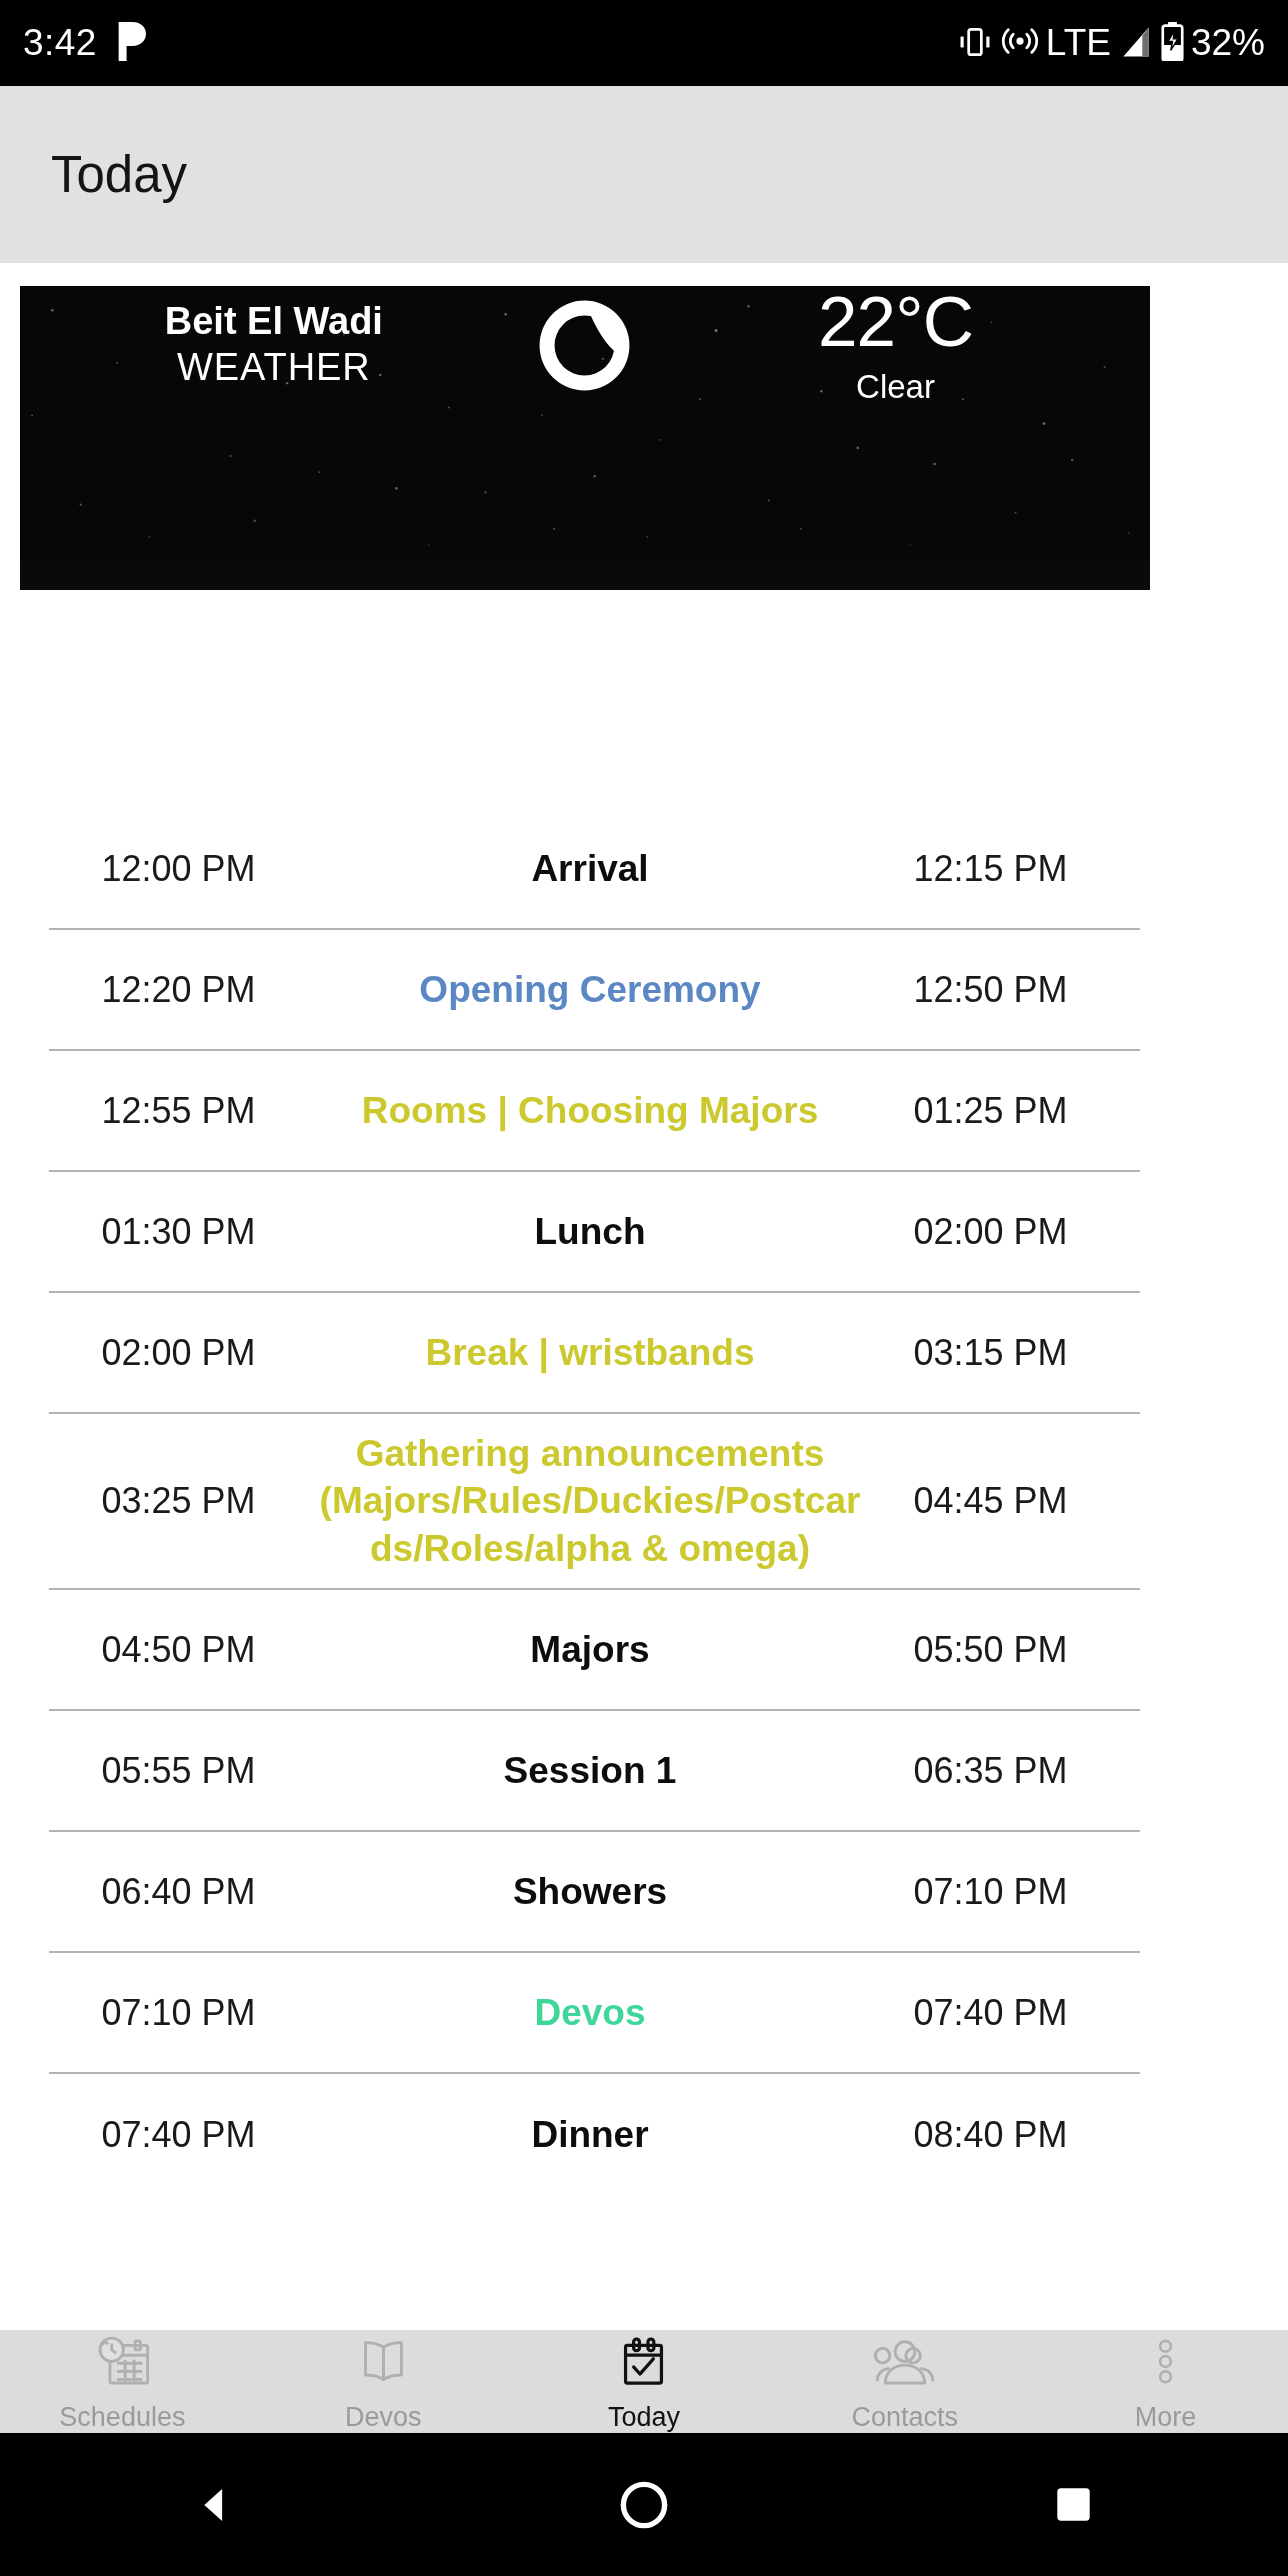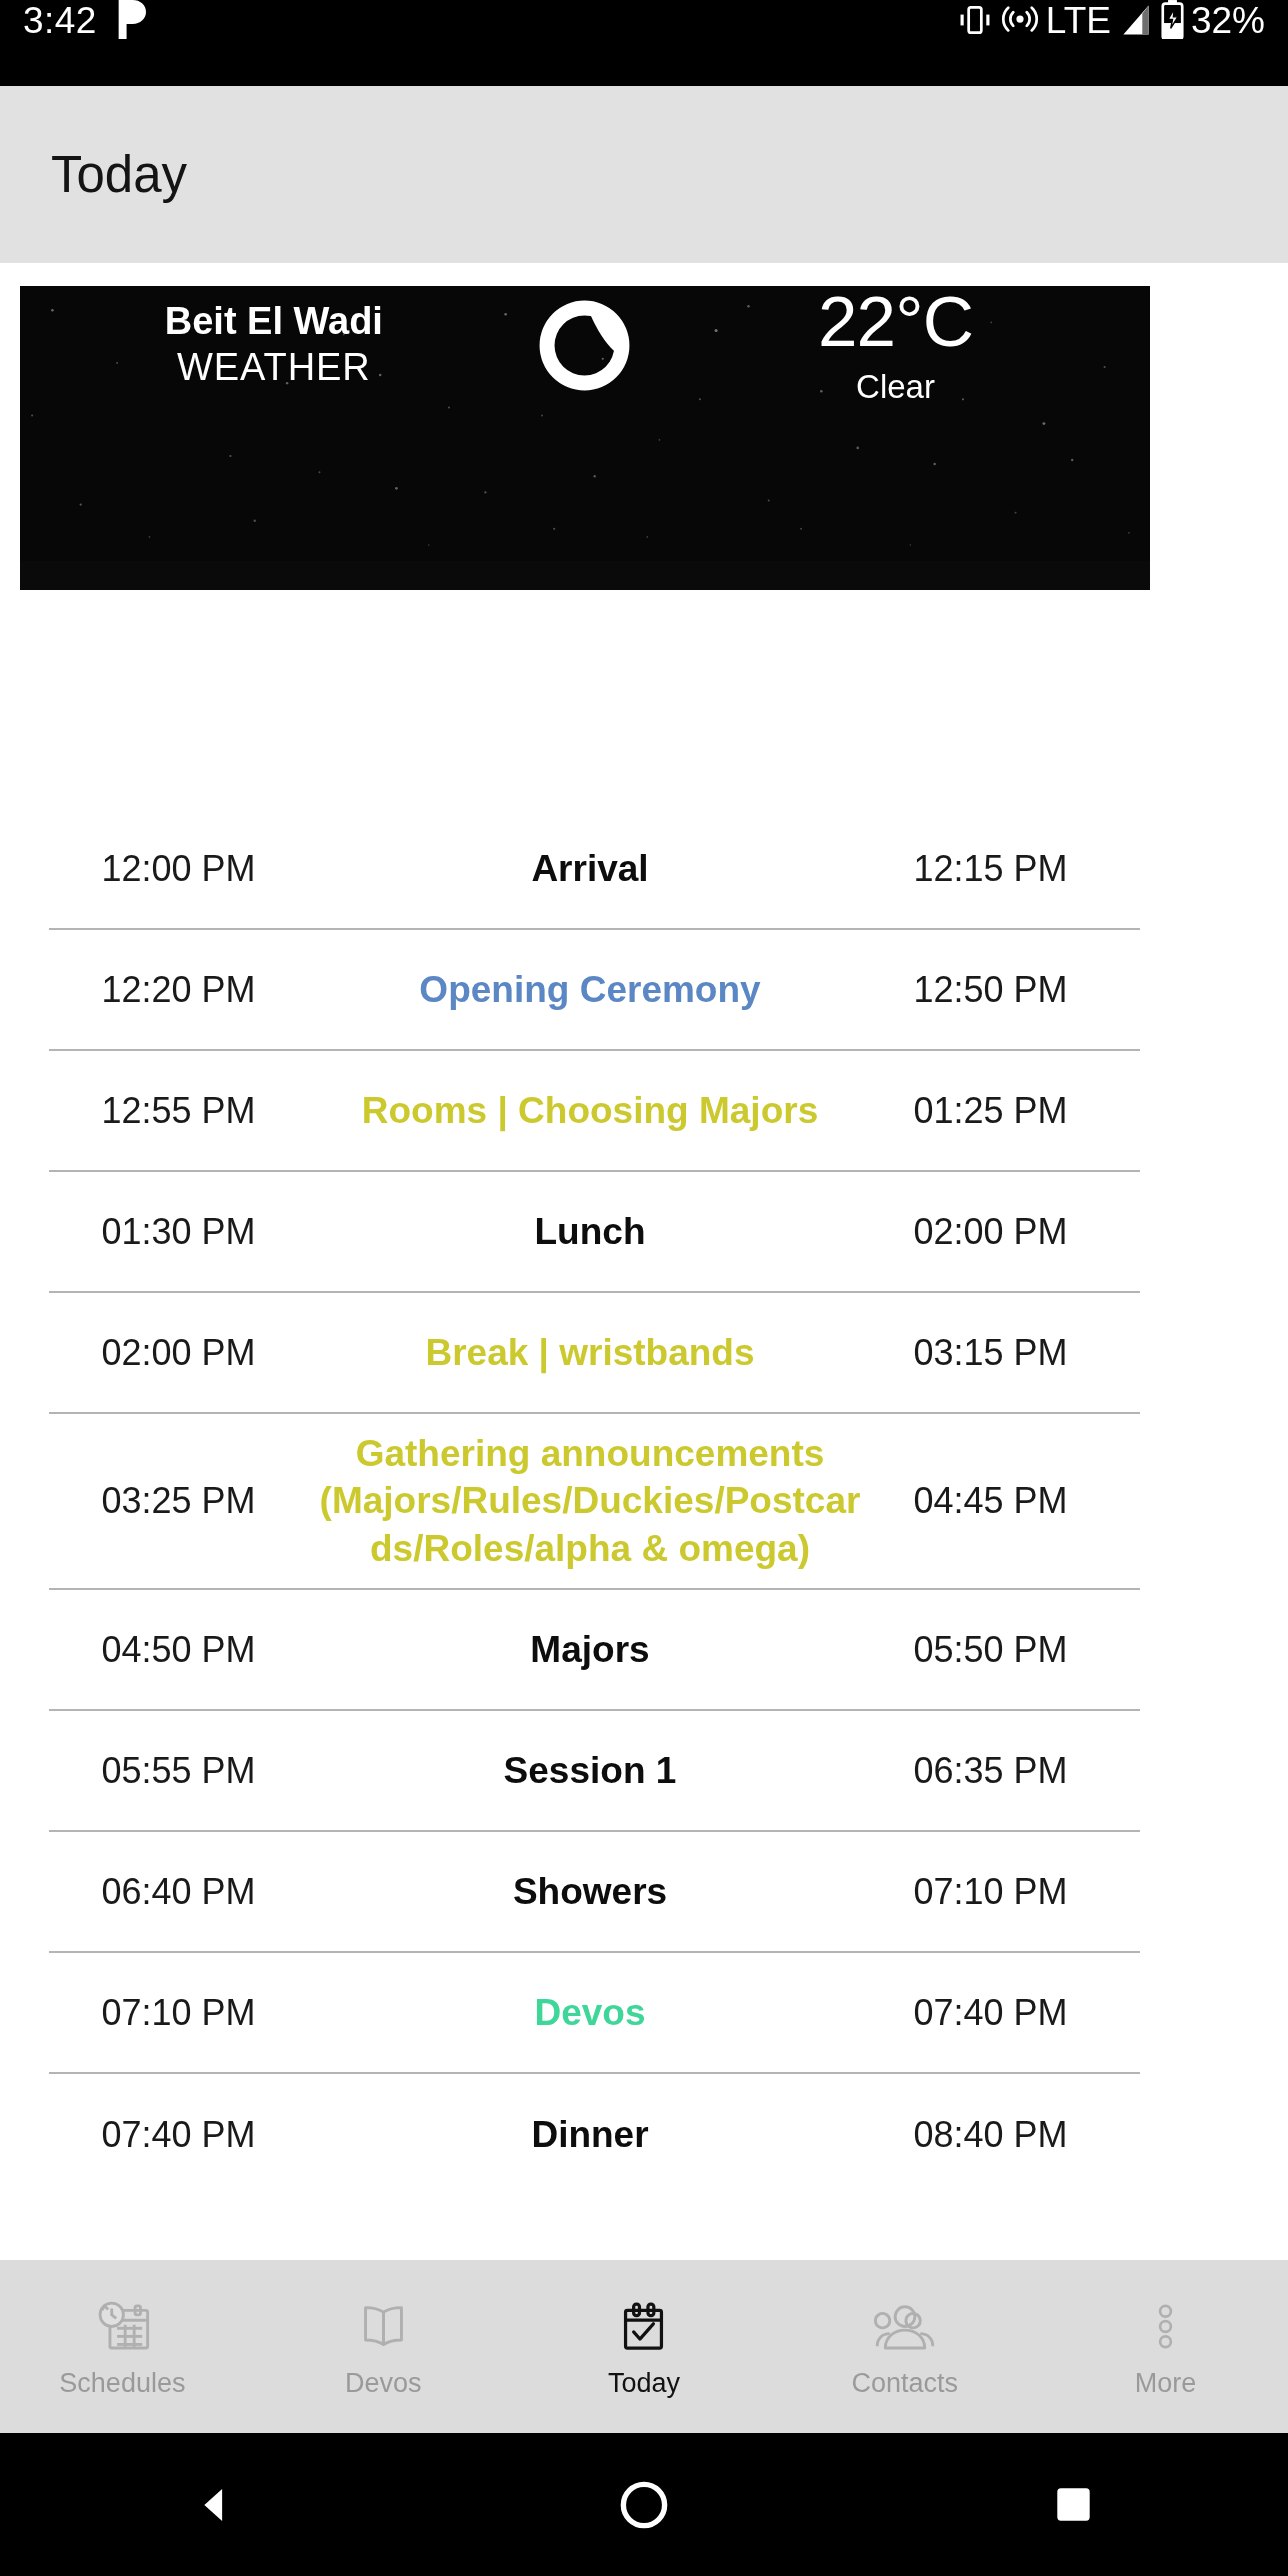--- a/index.html
+++ b/index.html
@@ -8,21 +8,21 @@
     background:#ffffff;
     font-family:"Liberation Sans", sans-serif;
     overflow:hidden;
   }
   #screen { position:relative; width:1288px; height:2576px; background:#ffffff; }
 
   
   .statusbar {
     position:absolute; top:0; left:0; width:1288px; height:86px;
     background:#000000; color:#ffffff;
-    display:flex; align-items:flex-start; padding:0 23px;
+    display:flex; align-items:center; padding:0 23px;
   }
   .sb-left { display:flex; align-items:center; gap:19.7px; }
   .sb-clock { font-size:37px; font-weight:400; letter-spacing:0.4px; }
   .sb-right { margin-left:auto; display:flex; align-items:center; gap:7px; }
   .sb-pct { font-size:37px; font-weight:500; letter-spacing:0px; }
   .ic { display:block; }
 
   
   .appbar {
     position:absolute; top:86px; left:0; width:1288px; height:177px;
@@ -79,21 +79,21 @@
     flex:1; text-align:center; font-size:37px; font-weight:700;
     line-height:1.28; padding:0 9px; word-break:break-word;
   }
   .cell-end {
     width:268px; text-align:center; font-size:36px; color:#1a1a1a; font-weight:400;
     flex-shrink:0; padding-right:31px;
   }
 
   
   .tabbar {
-    position:absolute; bottom:143px; left:0; width:1288px; height:173px;
+    position:absolute; bottom:143px; left:0; width:1288px; height:103px;
     background:#dcdcdc;
     display:flex; align-items:center;gap:16px;
   }
   .tab {
     flex:1; display:flex; flex-direction:column; align-items:center; justify-content:center;
     gap:9px; height:100%;
   }
   .tab-icon { height:64px; display:flex; align-items:center; justify-content:center; }
   .tab-label { font-size:27px; color:#9a9a9a; letter-spacing:0px;}
   .tab.active .tab-label { color:#121212; font-weight:400; }

